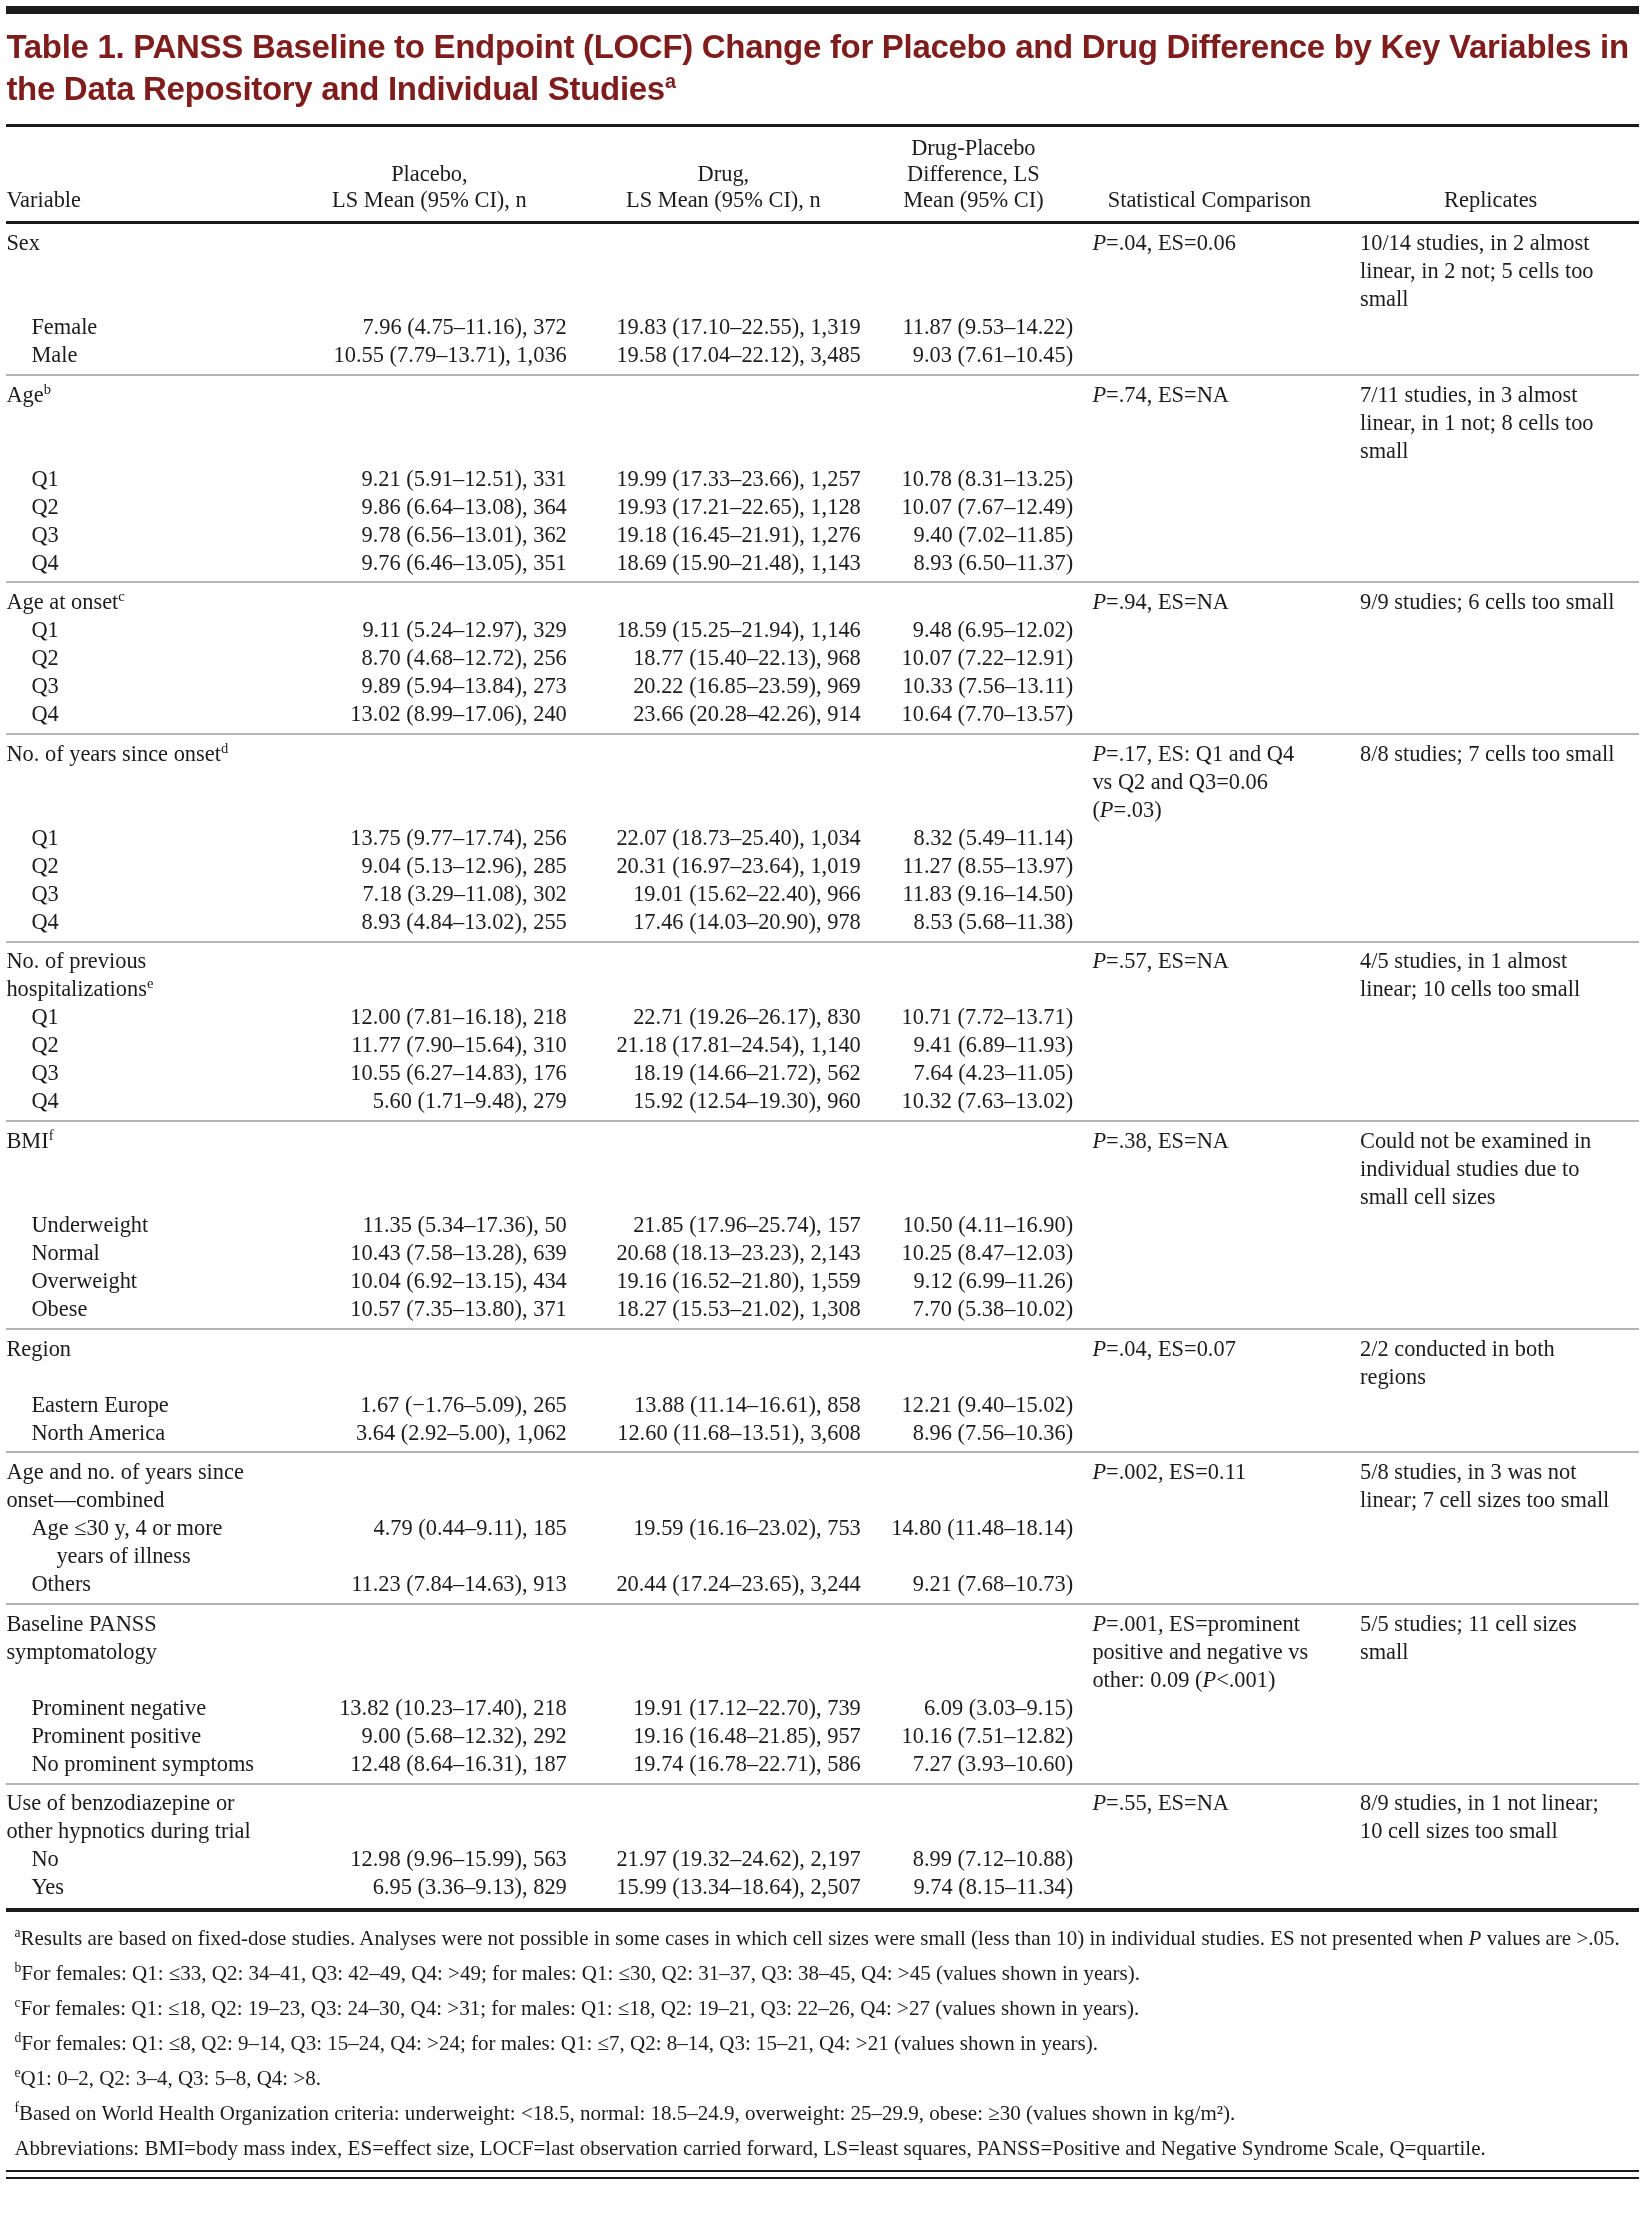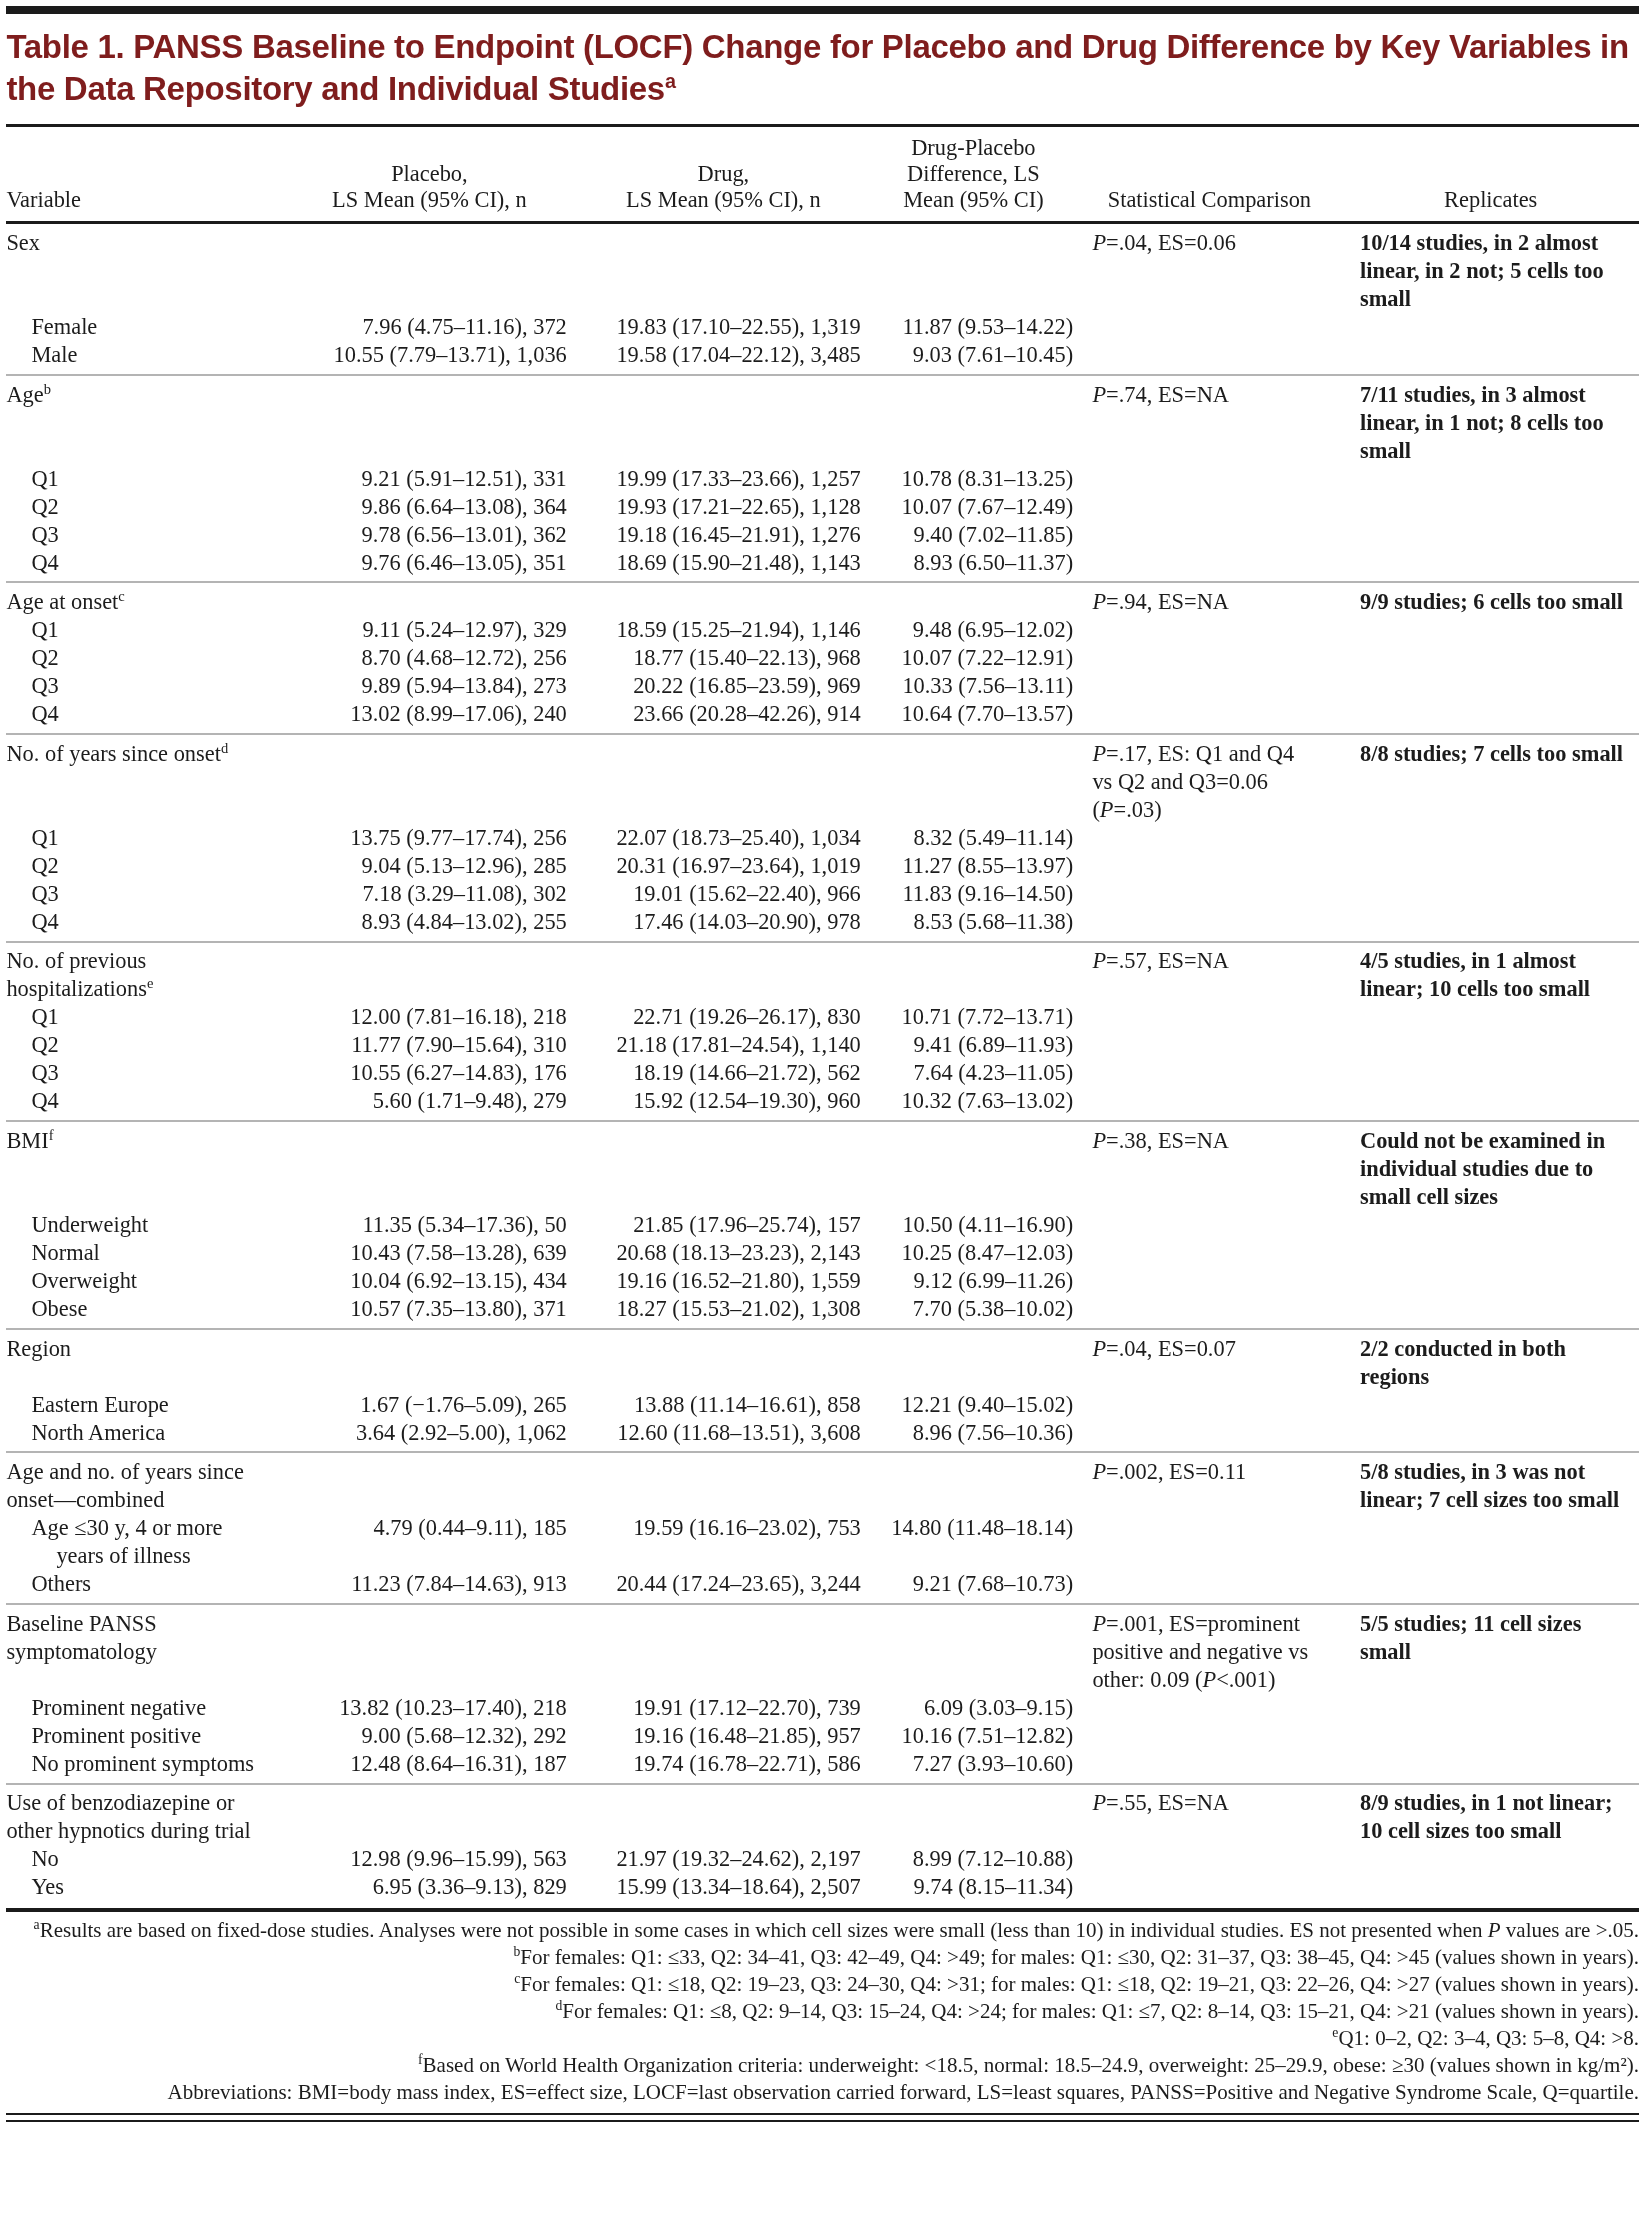--- a/index.html
+++ b/index.html
@@ -26,24 +26,24 @@
   td{vertical-align:top;line-height:28px;padding:0;}
   tbody.section tr.sec-row td{padding-top:4.8px;}
   tbody.section tr:last-child td{padding-bottom:4.8px;}
   tbody.section + tbody.section tr.sec-row td{border-top:2.4px solid #b4b4b4;}
   td.var{white-space:pre-line;}
   td.var sup, .fnote sup{font-size:0.65em;line-height:0;}
   td.sub{padding-left:50px;text-indent:-25px;white-space:pre-line;}
   td.num{text-align:right;white-space:nowrap;padding-right:9.6px;}
   td.diff{padding-right:3.2px;}
   td.stat{white-space:pre-line;padding-left:16px;padding-right:4.8px;}
-  td.repl{white-space:pre-line;padding-left:17.6px;padding-right:1.6px;font-weight:bold;}
+  td.repl{white-space:pre-line;padding-left:17.6px;padding-right:1.6px;}
   .end-rule{border-top:4px solid #1b1b1b;height:0;margin-top:1.6px;}
   .footnotes{font-size:21px;line-height:27px;padding-top:5.6px;}
-  .fnote{margin:0;padding-left:17.6px;text-indent:-17.6px;text-align:right;}
+  .fnote{margin:8px;padding-left:17.6px;text-indent:-17.6px;}
   .bottom-rule{margin-top:7.2px;height:4.8px;border-top:2.4px solid #1b1b1b;border-bottom:2.4px solid #1b1b1b;}
   i{font-style:italic;}
 </style>
 </head>
 <body>
 
 <div class="page">
   <div class="top-rule"></div>
   <div class="title"><span>Table 1. PANSS Baseline to Endpoint (LOCF) Change for Placebo and Drug Difference by Key Variables in the Data Repository and Individual Studies</span><sup>a</sup></div>
   <div class="title-rule"></div>

